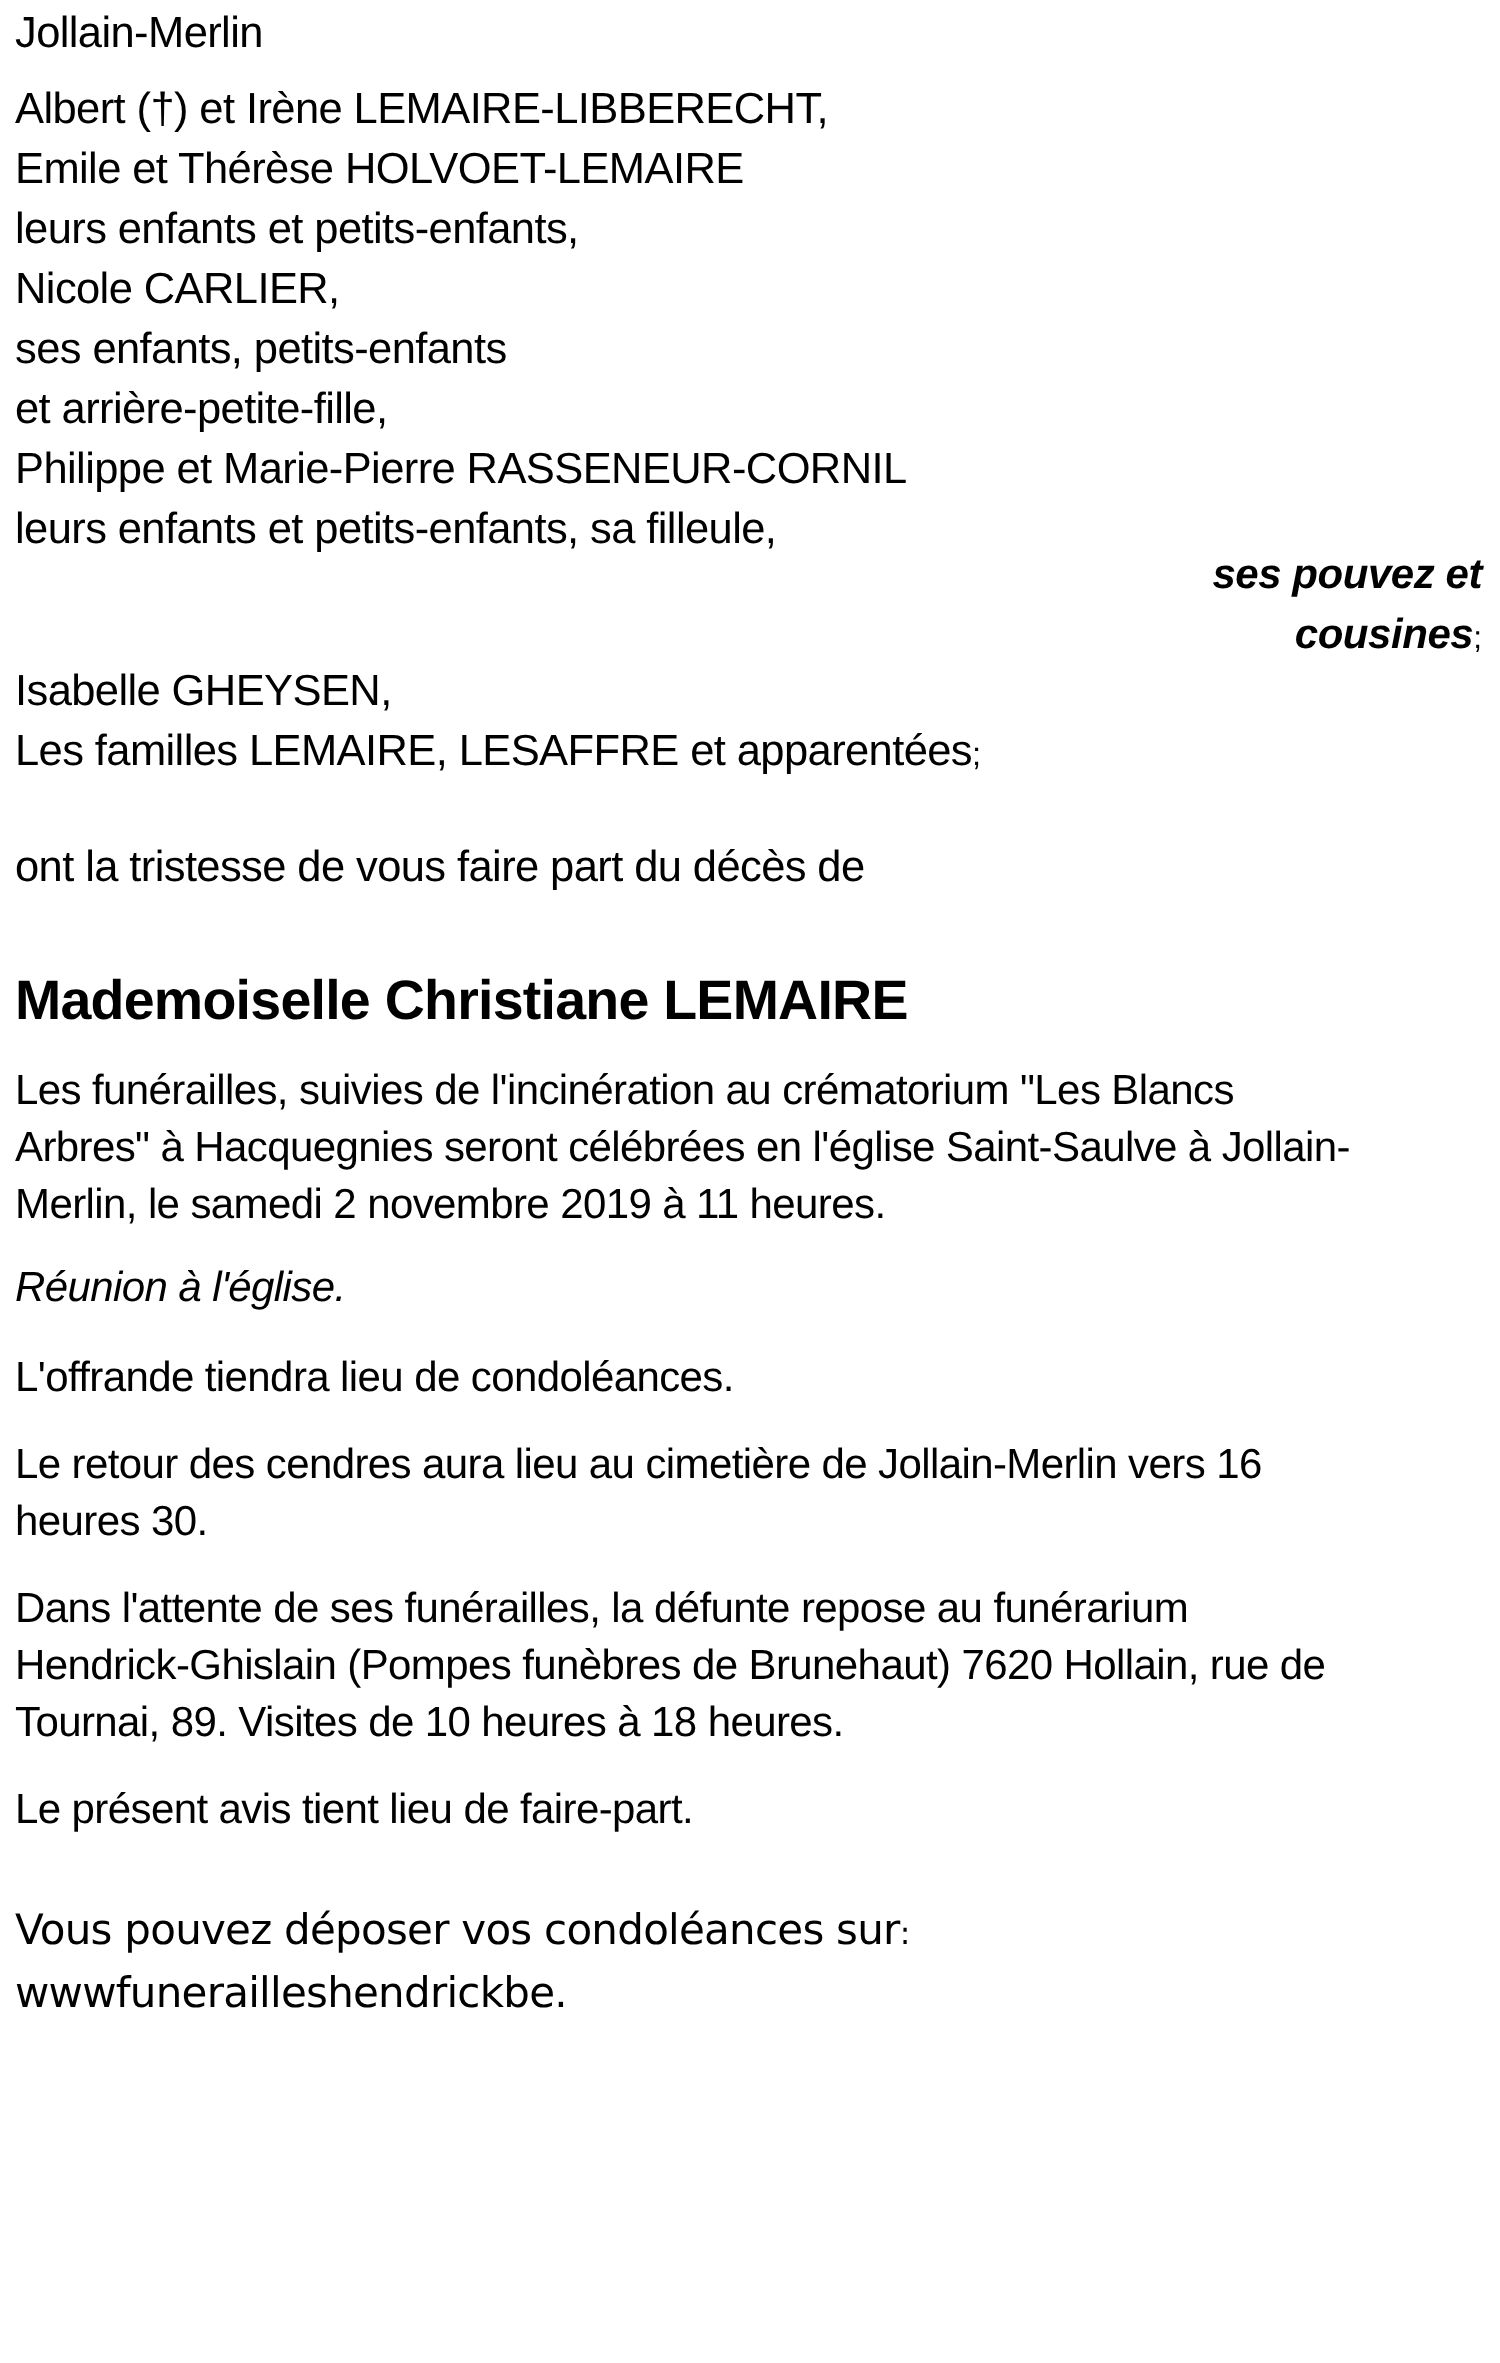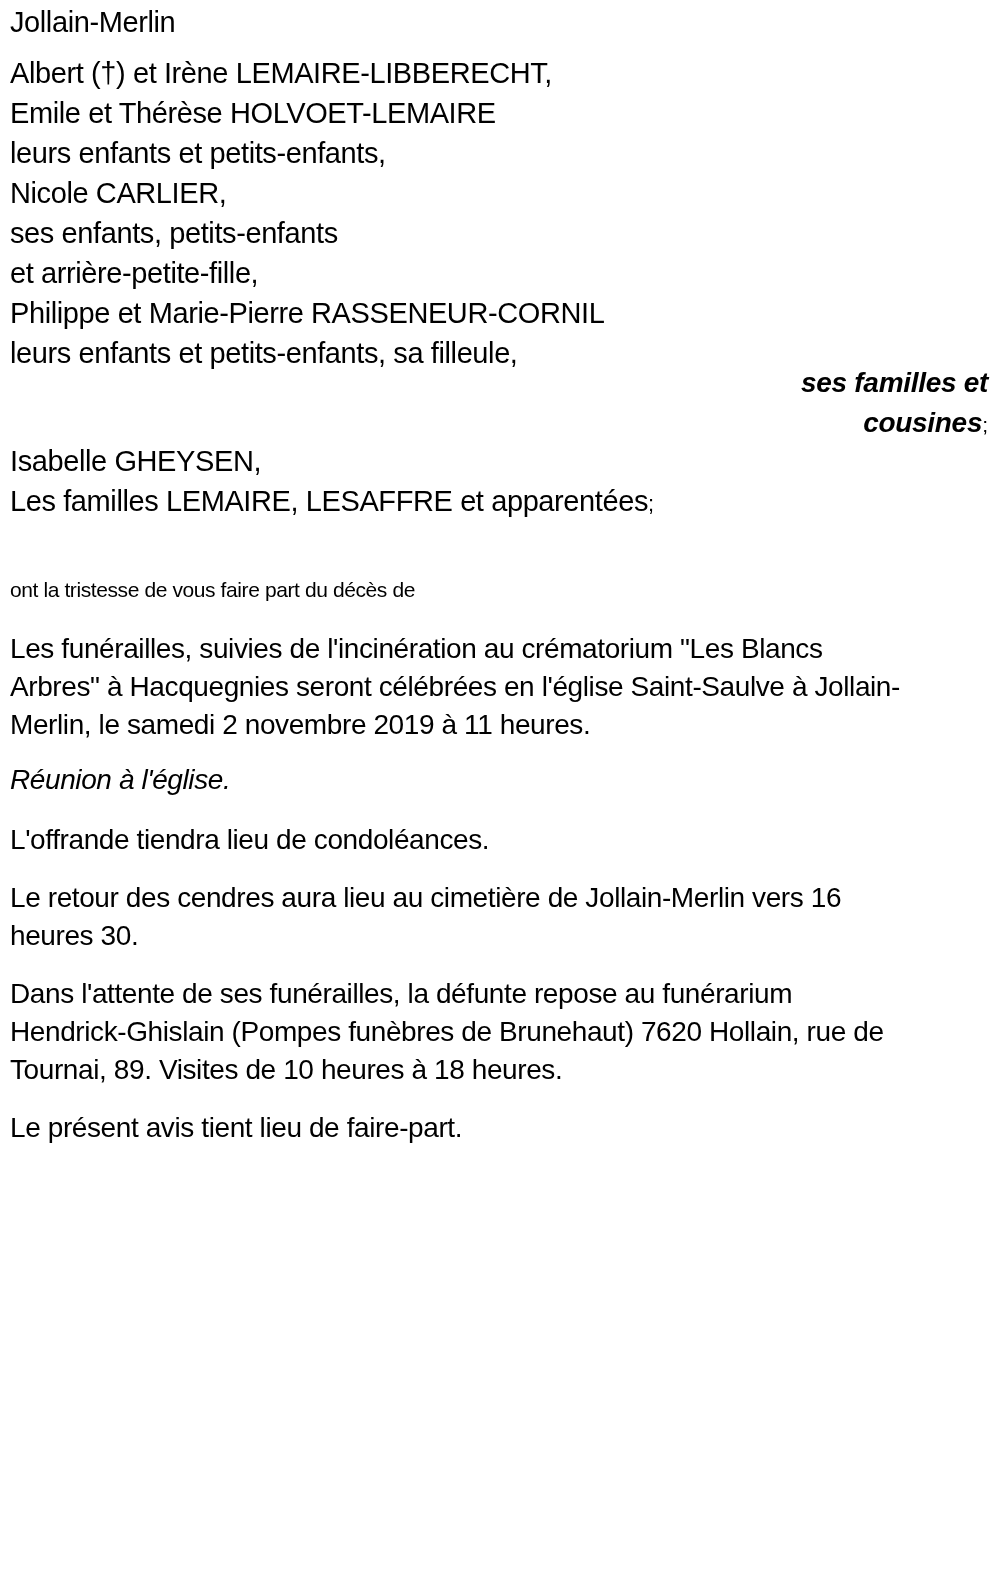--- a/index.html
+++ b/index.html
@@ -56,22 +56,22 @@
   }
 
   .families-block {
     margin-top: 68px;
     font-size: 29px;
     line-height: 40px;
     letter-spacing: -0.4px;
   }
 
   .announcement-line {
-    margin-top: 46px;
-    font-size: 21px;
+    margin-top: 35px;
+    font-size: 29px;
     line-height: 40px;
     letter-spacing: -0.4px;
   }
 
   h1.deceased-name {
     margin: 48px 0 0 0;
     font-size: 37px;
     line-height: 42px;
     font-weight: bold;
     letter-spacing: -0.5px;
@@ -106,44 +106,49 @@
 
   <div class="family-lines">Albert (†) et Irène LEMAIRE-LIBBERECHT,
 Emile et Thérèse HOLVOET-LEMAIRE
 leurs enfants et petits-enfants,
 Nicole CARLIER,
 ses enfants, petits-enfants
 et arrière-petite-fille,
 Philippe et Marie-Pierre RASSENEUR-CORNIL
 leurs enfants et petits-enfants, sa filleule,</div>
 
-  <div class="relation-label relation-cousins"><span>ses familles et</span><br><span>cousines</span><span class="punct">;</span></div>
+  <div class="relation-label relation-cousins"><span>ses pouvez et</span><br><span>cousines</span><span class="punct">;</span></div>
 
   <div class="families-block">
     <div>Isabelle GHEYSEN,</div>
     <div><span>Les familles LEMAIRE, LESAFFRE et apparentées</span><span class="punct">;</span></div>
   </div>
 
 
   <div class="announcement-line">ont la tristesse de vous faire part du décès de</div>
 
+  <h1 class="deceased-name">Mademoiselle Christiane LEMAIRE</h1>
 
 
   <p class="para">Les funérailles, suivies de l'incinération au crématorium "Les Blancs
 Arbres" à Hacquegnies seront célébrées en l'église Saint-Saulve à Jollain-
 Merlin, le samedi 2 novembre 2019 à 11 heures.</p>
 
   <p class="para tight">Réunion à l'église.</p>
 
   <p class="para loose">L'offrande tiendra lieu de condoléances.</p>
 
   <p class="para">Le retour des cendres aura lieu au cimetière de Jollain-Merlin vers 16
 heures 30.</p>
 
   <p class="para">Dans l'attente de ses funérailles, la défunte repose au funérarium
 Hendrick-Ghislain (Pompes funèbres de Brunehaut) 7620 Hollain, rue de
 Tournai, 89. Visites de 10 heures à 18 heures.</p>
 
 
   <p class="para">Le présent avis tient lieu de faire-part.</p>
 
+  <div class="closing-block">
+    <div><span>Vous pouvez déposer vos condoléances sur</span><span class="punct">:</span></div>
+    <div>wwwfunerailleshendrickbe.</div>
+  </div>
 
 </div>
 
 </body></html>

